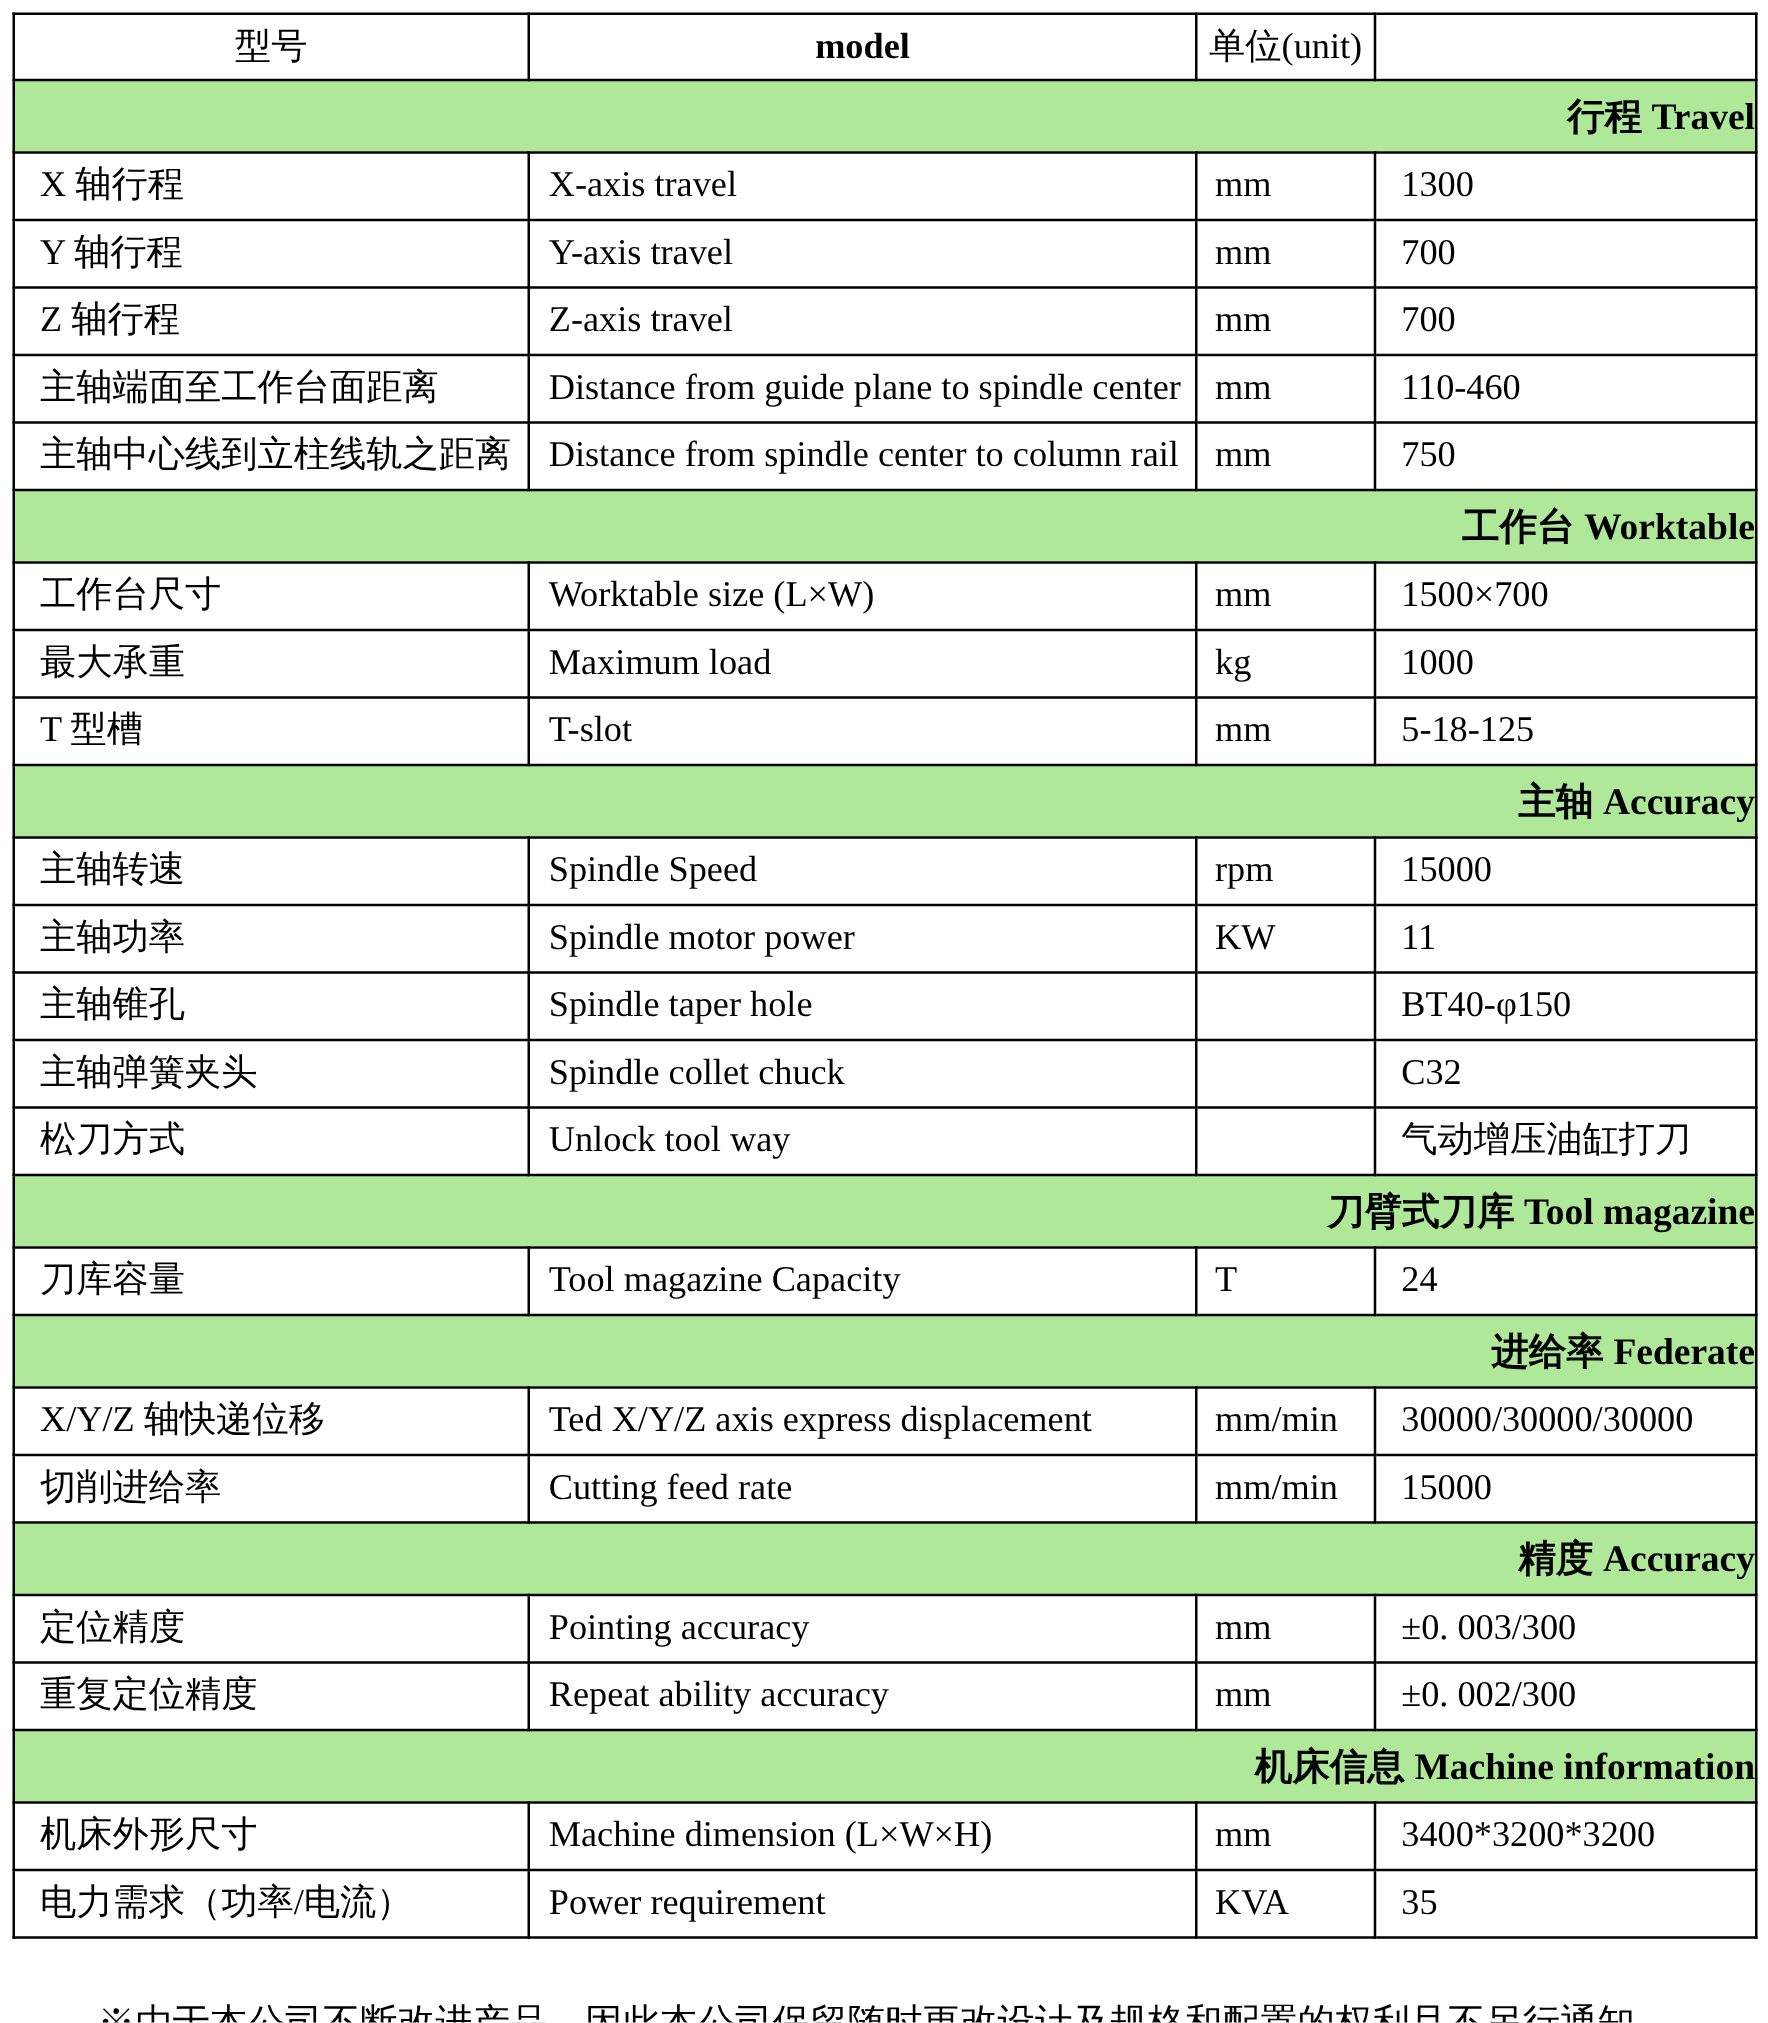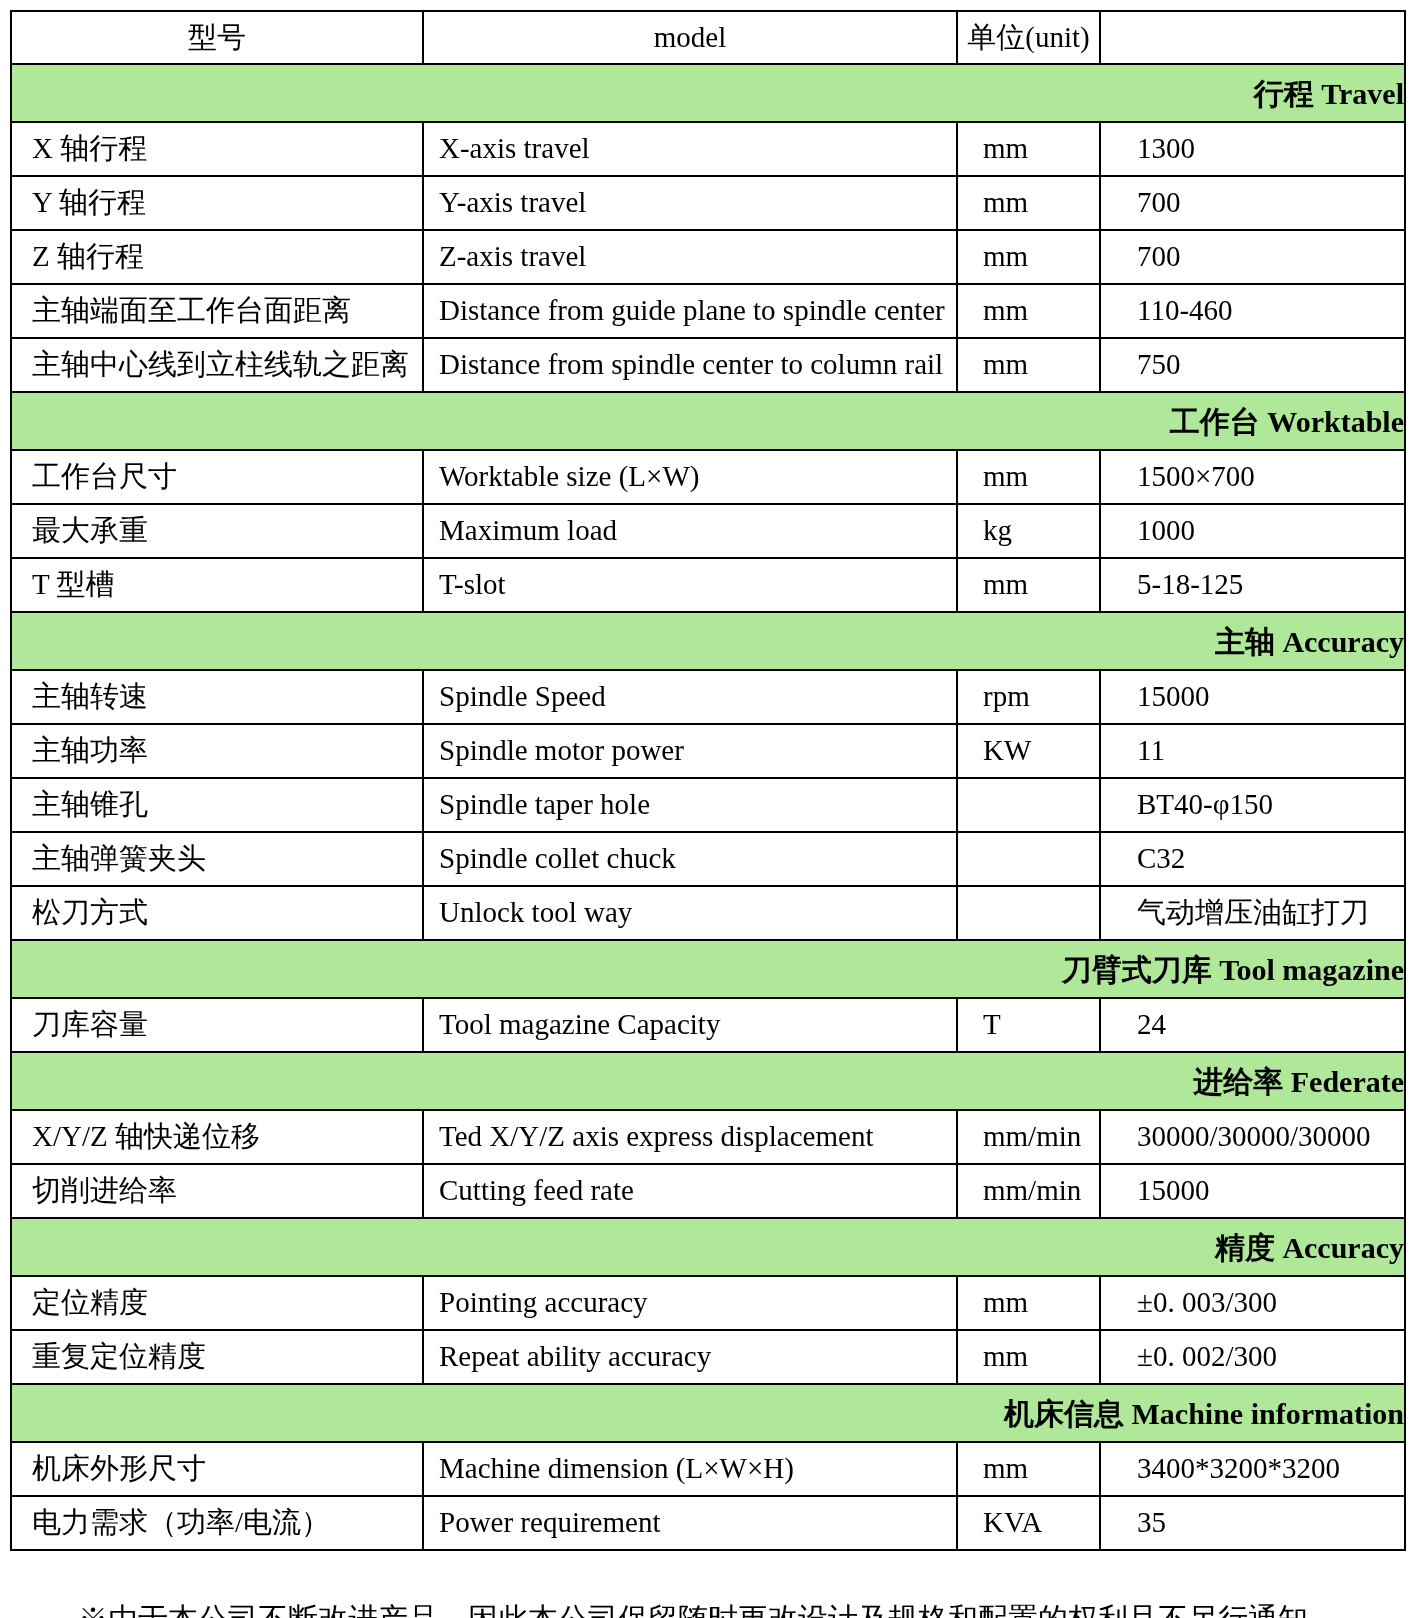--- a/index.html
+++ b/index.html
@@ -30,34 +30,34 @@
   col.c1 { width: 412px; }
   col.c2 { width: 534px; }
   col.c3 { width: 143px; }
   col.c4 { width: 305px; }
 
   tr.hdr  { height: 53px; }
   tr.sec  { height: 58px; }
   tr.row  { height: 54px; margin-top: 24px; }
 
   tr.hdr td { text-align: center; }
-  tr.hdr td.model { font-weight: normal; }
+  tr.hdr td.model { font-weight: bold; }
 
   tr.sec td {
     background: #aee898;
     font-weight: bold;
     font-size: 30px;
     padding-left: 20px;
     text-align: right;
   }
 
   td.cn   { padding-left: 20px; }
   td.en   { padding-left: 15px; }
-  td.unit { padding-left: 25px; }
-  td.val  { padding-left: 36px; }
+  td.unit { padding-left: 14px; }
+  td.val  { padding-left: 20px; }
 
   .footer-note {
     position: absolute;
     left: 0; top: 1604px;
     width: 1414px;
     padding-left: 78px;
     font-size: 30px;
     line-height: 1;
     white-space: nowrap;
   }

